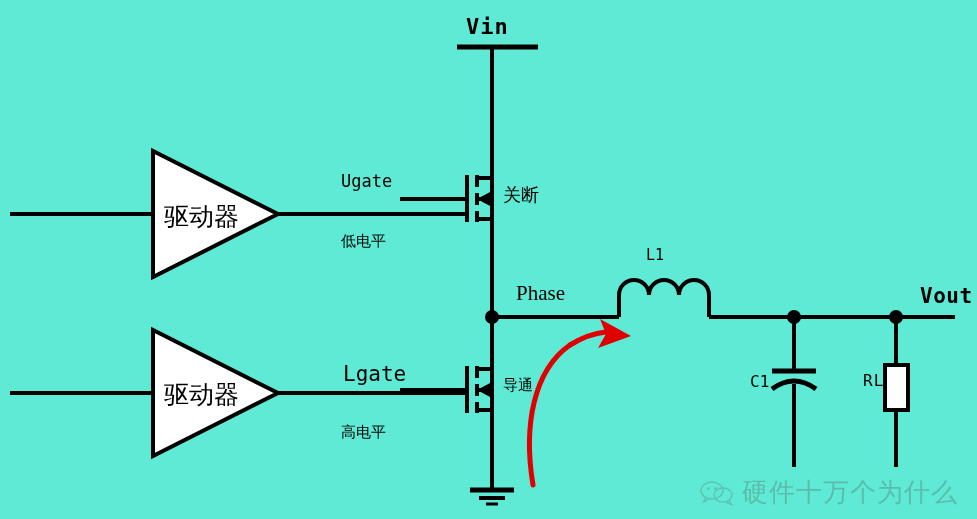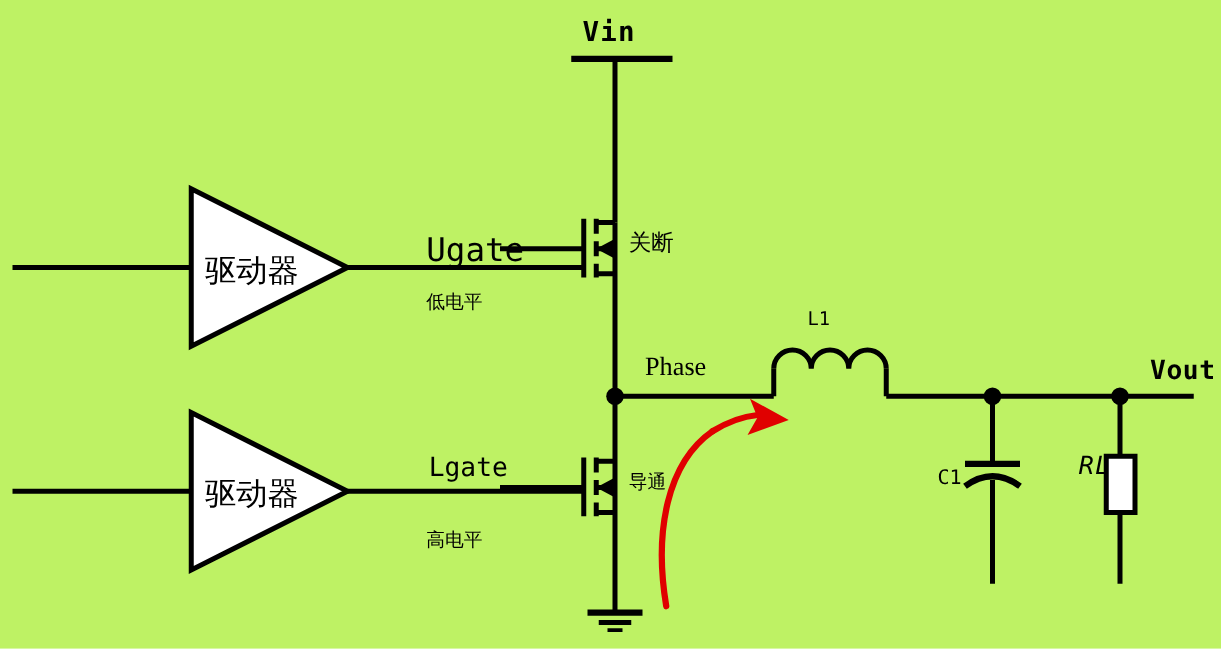--- a/index.html
+++ b/index.html
@@ -8,21 +8,21 @@
     padding: 0;
     background: #ffffff;
   }
   body {
     font-family: "Liberation Sans", sans-serif;
   }
   #canvas {
     position: relative;
     width: 977px;
     height: 519px;
-    background: #bef264;
+    background: #5eead4;
     overflow: hidden;
   }
   #schematic {
     position: absolute;
     left: 0;
     top: 0;
     width: 977px;
     height: 519px;
   }
   .lbl {
@@ -45,44 +45,43 @@
     left: 466px; top: 16px;
     font-size: 22px; font-weight: bold;
     letter-spacing: 1px;
   }
   .t-vout {
     left: 920px; top: 286px;
     font-size: 21px; font-weight: bold;
     letter-spacing: 0.5px;
   }
   .t-ugate {
-    left: 341px; top: 188px;
-    font-size: 26px;
+    left: 341px; top: 173px;
+    font-size: 17px;
   }
   .t-lgate {
     left: 343px; top: 364px;
     font-size: 21px;
   }
   .t-phase {
     left: 516px; top: 283px;
     font-size: 21px;
   }
   .t-l1 {
     left: 646px; top: 248px;
     font-size: 15px;
   }
   .t-c1 {
     left: 750px; top: 374px;
     font-size: 16px;
   }
   .t-rl {
-    left: 863px; top: 362px;
-    font-size: 20px;
+    left: 863px; top: 373px;
+    font-size: 16px;
     letter-spacing: 1px;
-    font-style: italic;
   }
   .t-drv1 {
     left: 164px; top: 204px;
     font-size: 25px;
   }
   .t-drv2 {
     left: 164px; top: 382px;
     font-size: 25px;
   }
   .t-off {
@@ -245,14 +244,25 @@
   <div class="lbl lbl-mono t-rl">RL</div>
 
   <div class="lbl lbl-cjk t-drv1">驱动器</div>
 
   <div class="lbl lbl-cjk t-drv2">驱动器</div>
 
   <div class="lbl lbl-cjk t-off">关断</div>
 
   <div class="lbl lbl-cjk t-on">导通</div>
 
+  <div id="watermark">
+    <svg width="34" height="26" viewBox="0 0 34 26">
+      <ellipse cx="12" cy="10.5" rx="11" ry="8.5" fill="none" stroke="#666" stroke-width="1.4"></ellipse>
+      <path d="M 6 17 L 3.5 22 L 9 19" fill="none" stroke="#666" stroke-width="1.4"></path>
+      <ellipse cx="23" cy="15" rx="9" ry="7" fill="none" stroke="#666" stroke-width="1.4"></ellipse>
+      <path d="M 29 20.5 L 31.5 24.5 L 26.5 22.5" fill="none" stroke="#666" stroke-width="1.4"></path>
+      <circle cx="8.5" cy="8.5" r="1.3" fill="#666"></circle>
+      <circle cx="15.5" cy="8.5" r="1.3" fill="#666"></circle>
+    </svg>
+    <span class="wm-text">硬件十万个为什么</span>
+  </div>
 
 </div>
 
 </body></html>

